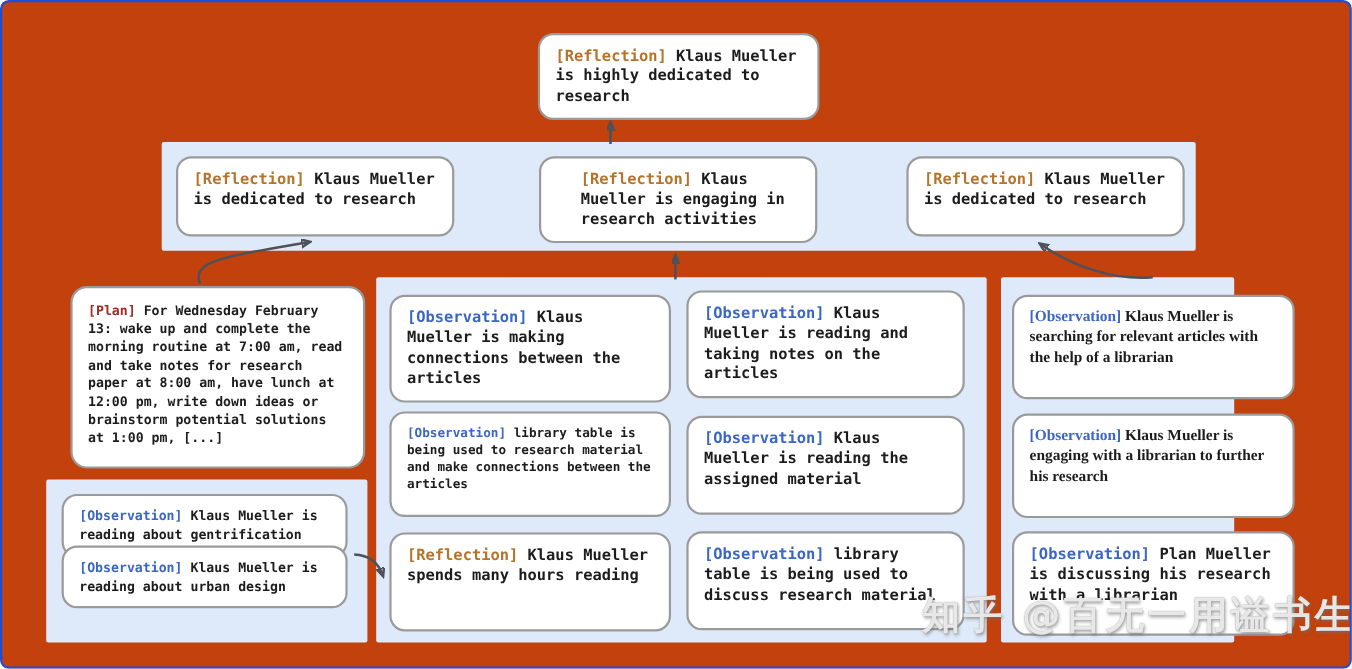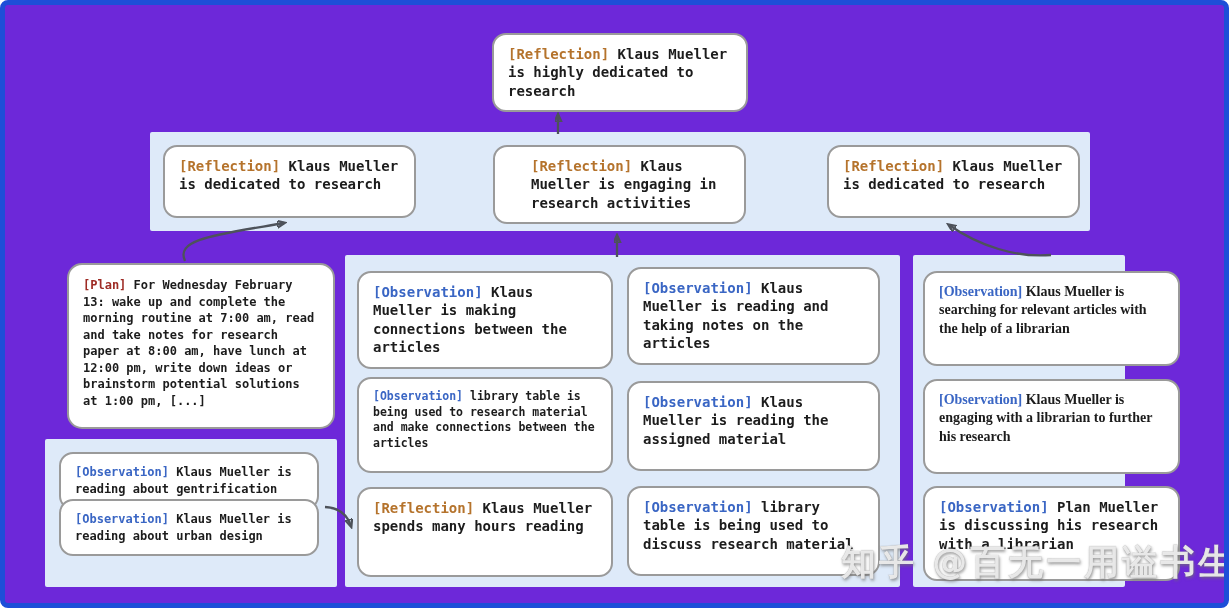--- a/index.html
+++ b/index.html
@@ -2,23 +2,23 @@
 <html><head>
 <meta charset="utf-8">
 <style>
   * { margin:0; padding:0; box-sizing:border-box; }
   html,body { background:#ffffff; }
   body { font-family:"DejaVu Sans Mono", "Liberation Mono", monospace; }
 
   .frame {
     position:relative;
     width:1229px; height:608px;
-    border:5px solid #1d4ed8;
+    border:2px solid #1d4ed8;
     border-radius:8px;
-    background:#6d28d9;
+    background:#c2410c;
     overflow:hidden;
   }
 
   .band {
     position:absolute;
     background:#deeaf9;
     border-radius:2px;
   }
 
   .node {

